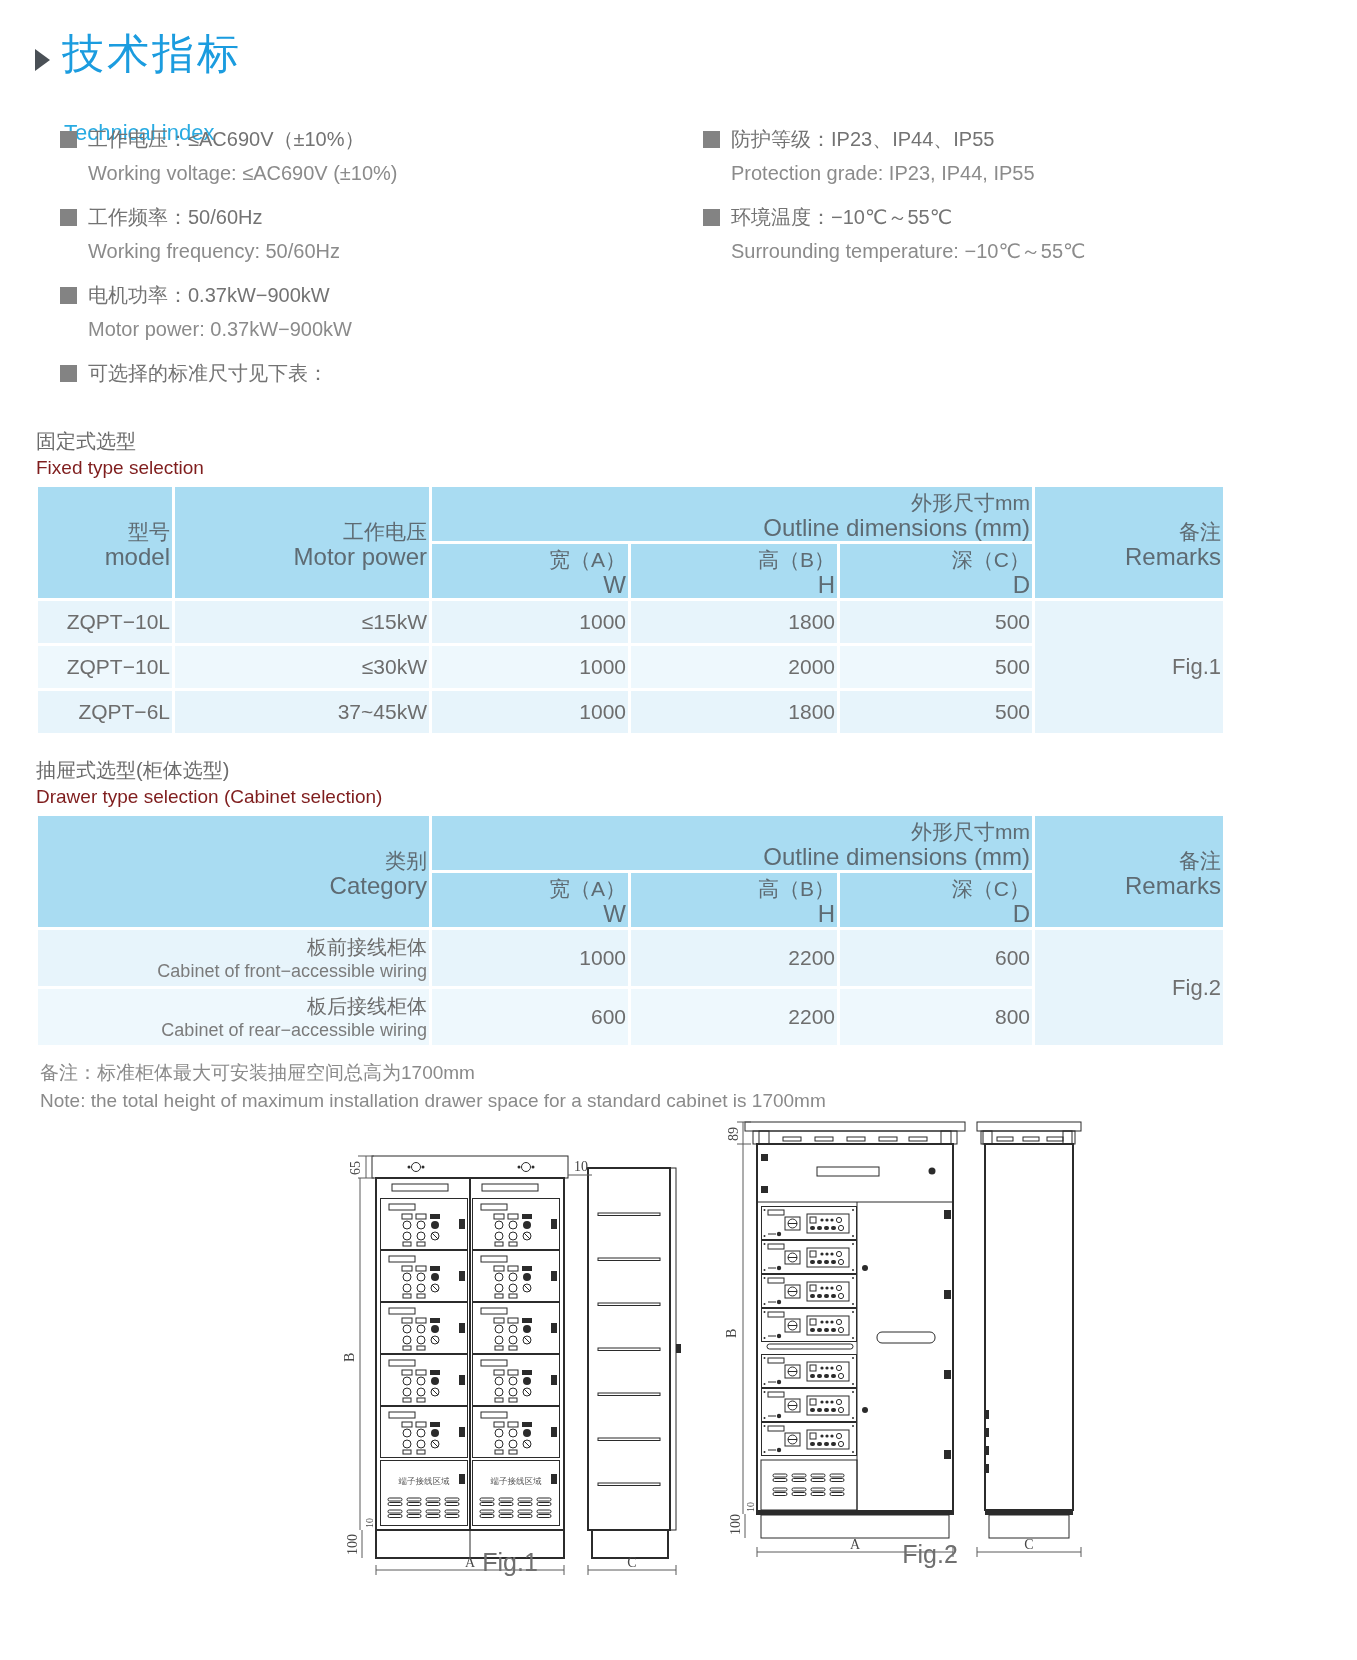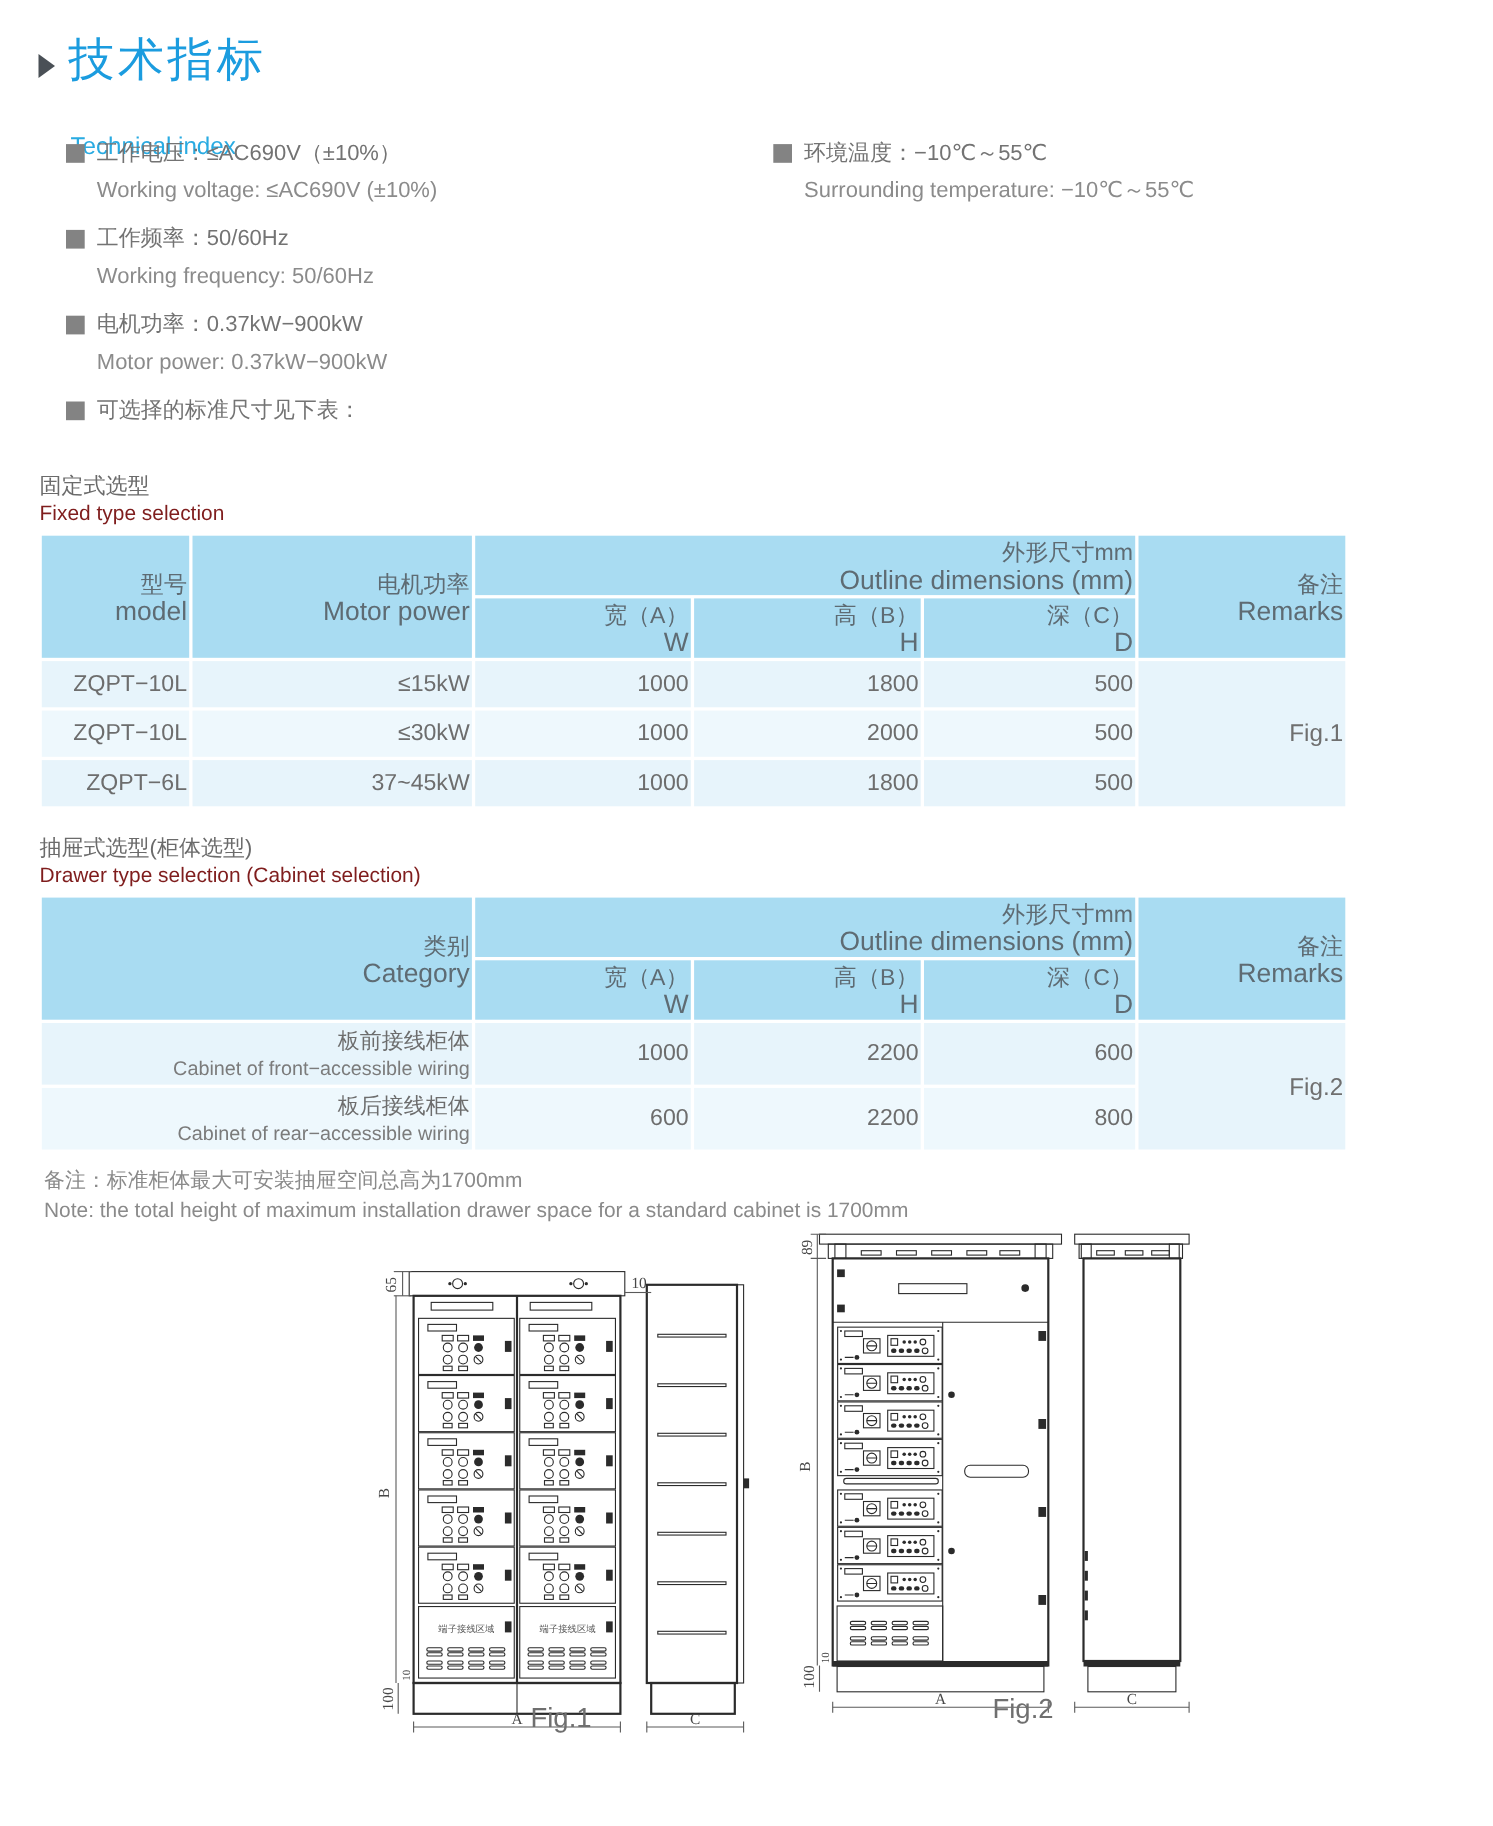--- a/index.html
+++ b/index.html
@@ -80,20 +80,27 @@
           <span class="bullet"></span>
           <span>可选择的标准尺寸见下表：</span>
         </div>
     </div>
   </div>
 
   <div class="specs-right">
     <div>
       <div class="spec-zh">
           <span class="bullet"></span>
+          <span>防护等级：IP23、IP44、IP55</span>
+        </div>
+      <div class="spec-en">Protection grade: IP23, IP44, IP55</div>
+    </div>
+    <div>
+      <div class="spec-zh">
+          <span class="bullet"></span>
           <span>环境温度：−10℃～55℃</span>
         </div>
       <div class="spec-en">Surrounding temperature: −10℃～55℃</div>
     </div>
   </div>
 
   <div class="sec-zh" style="left:36px;top:428px">固定式选型</div>
   <div class="sec-en" style="left:36px;top:457px">Fixed type selection</div>
 
   <table class="spec-table" style="top:484px">
@@ -105,21 +112,21 @@
         <col style="width:192px">
         <col style="width:188px">
       </colgroup>
     <tbody>
         <tr>
       <td class="th" rowspan="2" style="height:66px">
         <div class="zh">型号</div>
         <div class="en">model</div>
       </td>
       <td class="th" rowspan="2">
-        <div class="zh">电机功率</div>
+        <div class="zh">工作电压</div>
         <div class="en">Motor power</div>
       </td>
       <td class="th" colspan="3">
         <div class="zh">外形尺寸mm</div>
         <div class="en">Outline dimensions (mm)</div>
       </td>
       <td class="th" rowspan="2">
         <div class="zh">备注</div>
         <div class="en">Remarks</div>
       </td>

